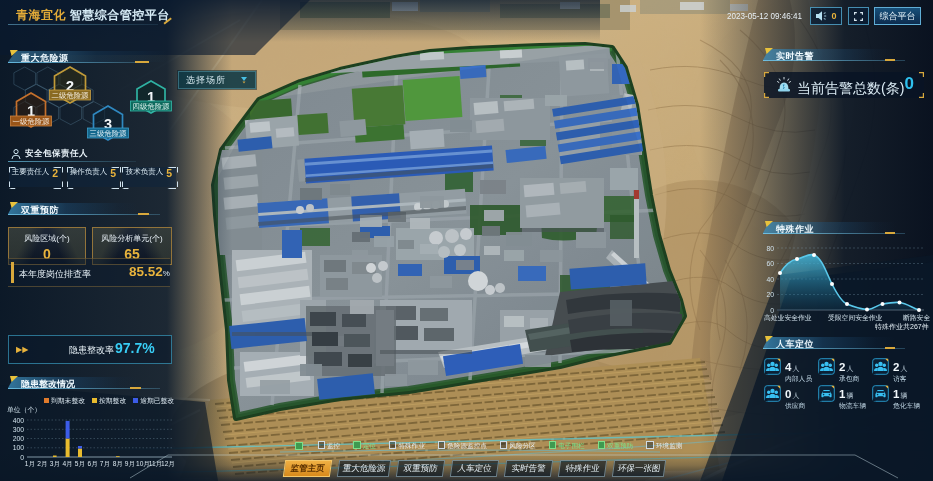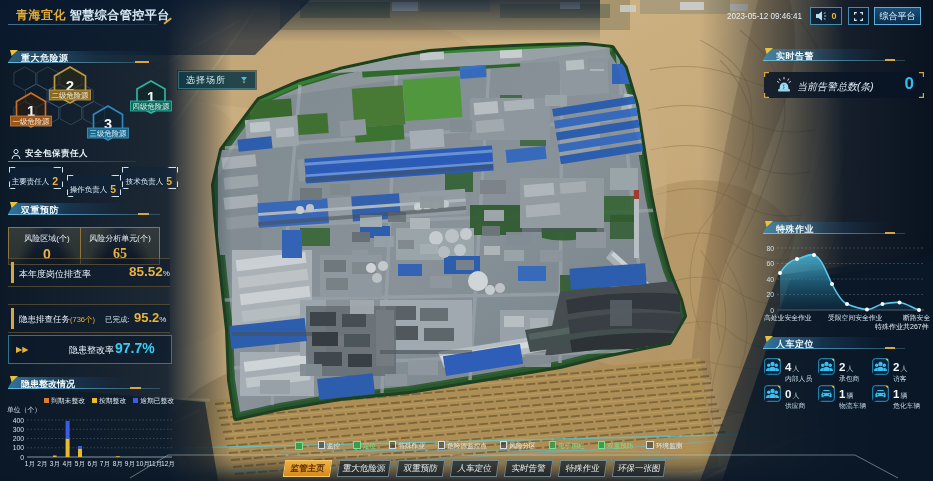--- a/index.html
+++ b/index.html
@@ -4,21 +4,21 @@
 <style>
 html,body{margin:0;padding:0;width:933px;height:481px;overflow:hidden;background:#0a1726;font-family:"Liberation Sans",sans-serif;}
 #stage{position:relative;width:933px;height:481px;overflow:hidden;}
 .abs{position:absolute;}
 .hdr{position:absolute;height:13px;}
 .hdr .bar{position:absolute;left:0;top:0;width:100%;height:11px;background:linear-gradient(90deg,rgba(60,140,185,.80),rgba(30,80,120,.45) 45%,rgba(20,50,80,.12) 85%,rgba(20,50,80,0));clip-path:polygon(6px 0,100% 0,100% 100%,0 100%);}
 .hdr .corner{position:absolute;left:2px;top:-1px;width:8px;height:6px;background:#e8c23c;clip-path:polygon(0 0,100% 0,20% 100%);}
 .hdr .txt{position:absolute;left:13px;top:0.5px;font-size:9px;font-weight:bold;color:#eef8fd;letter-spacing:0.5px;white-space:nowrap;}
 .hdr .line{position:absolute;left:0;top:11px;height:1px;background:linear-gradient(90deg,rgba(110,200,240,.9),rgba(110,200,240,.25));}
 .hdr .dash{position:absolute;top:10px;height:2px;background:#d8a83c;}
-.rbox{height:20px;background:rgba(14,36,60,.55);font-size:7.5px;color:#dcebf4;display:flex;align-items:flex-end;justify-content:center;gap:3px;}
+.rbox{height:20px;background:rgba(14,36,60,.55);font-size:7.5px;color:#dcebf4;display:flex;align-items:flex-start;justify-content:center;gap:3px;}
 .rbox b{color:#e8b33c;font-size:10.5px;font-weight:bold;}
 .rbox::before,.rbox::after{content:"";position:absolute;width:100%;height:100%;left:0;top:0;}
 .rbox::before{border-left:1px solid #cfe2ee;border-right:1px solid #cfe2ee;clip-path:polygon(0 0,100% 0,100% 28%,0 28%,0 72%,100% 72%,100% 100%,0 100%);}
 .rbox::after{border-top:1px solid #cfe2ee;border-bottom:1px solid #cfe2ee;clip-path:polygon(0 0,12% 0,12% 100%,0 100%,88% 0,100% 0,100% 100%,88% 100%);}
 .gbox{height:36px;border:1px solid #93743a;background:linear-gradient(115deg,rgba(72,78,62,.5) 0 22%,rgba(72,78,62,0) 40%),linear-gradient(245deg,rgba(72,78,62,.5) 0 22%,rgba(72,78,62,0) 40%),linear-gradient(180deg,rgba(30,40,55,.88),rgba(12,20,34,.92));}
 .glabel{margin-top:5px;text-align:center;font-size:8px;color:#e8f0f6;}
 .gnum{text-align:center;font-size:14px;font-weight:bold;color:#e8b33c;margin-top:2px;}
 .srow{width:162px;height:27px;background:rgba(12,26,44,.5);border-top:1px solid rgba(150,120,60,.45);border-bottom:1px solid rgba(150,120,60,.45);}
 .sbar{position:absolute;left:3px;top:3px;width:2.5px;height:21px;background:#d8a83c;}
 .stxt{position:absolute;left:11px;top:9px;font-size:9px;color:#e8f2f8;}
@@ -500,53 +500,47 @@
 <div class="abs" style="left:11px;top:148px;display:flex;align-items:center;gap:4px;">
 <svg width="10" height="11" viewBox="0 0 10 11">
           <circle cx="5" cy="2.6" r="2.1" fill="none" stroke="#cfe6f2" stroke-width="1"></circle>
           <path d="M1,10 Q1,6.2 5,6.2 Q9,6.2 9,10" fill="none" stroke="#cfe6f2" stroke-width="1"></path>
         </svg>
 <span style="font-size:8.5px;font-weight:bold;color:#ecf6fc;letter-spacing:0.5px;">安全包保责任人</span>
       </div>
 <div class="abs" style="left:8px;top:161px;width:128px;height:1px;background:linear-gradient(90deg,rgba(110,200,235,.7),rgba(110,200,235,.1));"></div>
 
 <div class="abs rbox" style="left:9px;top:167px;width:52px;">主要责任人 <b>2</b></div>
-<div class="abs rbox" style="left:67px;top:175px;width:52px;">操作负责人 <b>5</b></div>
+<div class="abs rbox" style="left:67px;top:167px;width:52px;">操作负责人 <b>5</b></div>
 <div class="abs rbox" style="left:122px;top:167px;width:54px;">技术负责人 <b>5</b></div>
 
 <div class="hdr" style="left:8px;top:203px;width:130px;">
 <div class="bar"></div>
         <div class="corner"></div>
 <div class="txt">双重预防</div>
 <div class="line" style="width:152px;"></div>
 <div class="dash" style="left:130px;width:11px;"></div>
 </div>
 
 <div class="abs gbox" style="left:8px;top:227px;width:76px;">
 <div class="glabel">风险区域(个)</div>
 <div class="gnum">0</div>
 </div>
 
-<div class="abs gbox" style="left:80px;top:227px;width:78px;font-family:Liberation Serif, serif;">
+<div class="abs gbox" style="left:92px;top:227px;width:78px;">
 <div class="glabel">风险分析单元(个)</div>
 <div class="gnum">65</div>
 </div>
 
 <div class="abs srow" style="left:8px;top:258px;">
 <div class="sbar"></div>
 <span class="stxt">本年度岗位排查率</span>
 <span class="snum" style="left:121px;">85.52<i>%</i></span>
 </div>
 
-<div class="abs srow" style="left:8px;top:304px;">
-<div class="sbar"></div>
-<span class="stxt" style="font-size:8.5px;">隐患排查任务<span style="color:#e8b33c;font-size:7.5px;">(736个)</span></span>
-<span style="position:absolute;left:97px;top:10px;font-size:7.5px;color:#cfe0ea;">已完成:</span>
-<span class="snum" style="left:126px;font-size:13px;top:5px;">95.2<i>%</i></span>
-</div>
 
 <div class="abs" style="left:8px;top:335px;width:162px;height:27px;border:1px solid rgba(70,190,230,.55);background:rgba(10,24,42,.55);">
 <span style="position:absolute;left:7px;top:9px;color:#e8b33c;font-size:8px;">▶▶</span>
 <span style="position:absolute;left:24px;top:8px;font-size:9px;color:#e8f2f8;margin-left:36px;">隐患整改率</span>
 <span style="position:absolute;left:106px;top:4px;font-size:14px;font-weight:bold;color:#38cdf5;">97.7%</span>
 </div>
 
 <div class="hdr" style="left:8px;top:377px;width:130px;">
 <div class="bar"></div>
         <div class="corner"></div>
@@ -629,21 +623,21 @@
             <line x1="9" y1="1" x2="9" y2="3.4"></line>
             <line x1="4.2" y1="2.6" x2="5.4" y2="4.6"></line>
             <line x1="13.8" y1="2.6" x2="12.6" y2="4.6"></line>
             <line x1="2.2" y1="5.4" x2="4.2" y2="6.6"></line>
             <line x1="15.8" y1="5.4" x2="13.8" y2="6.6"></line>
           </g>
 <path d="M4.5,13 Q4.5,6.5 9,6.5 Q13.5,6.5 13.5,13 Z" fill="#9fdcf0"></path>
 <path d="M7.5,9.5 L10,9.5 L8.2,13 L10.5,13 L7,16.5 L8.2,13 Z" fill="#2a8ab8" transform="scale(0.8) translate(2.2,1.2)"></path>
 <rect x="3" y="13" width="12" height="2.6" rx="1" fill="#8fd4ec"></rect>
 </svg>
-<span style="position:absolute;left:33px;top:8px;font-size:10px;color:#dcecf5;font-style:italic;">当前告警总数(条)</span>
+<span style="position:absolute;left:33px;top:8px;font-size:14px;color:#dcecf5;">当前告警总数(条)</span>
 <span style="position:absolute;right:10px;top:2px;font-size:17px;font-weight:bold;color:#2fc0ee;">0</span>
 </div>
 
 <div class="hdr" style="left:763px;top:222px;width:133px;">
 <div class="bar"></div>
         <div class="corner"></div>
 <div class="txt">特殊作业</div>
 <div class="line" style="width:142px;"></div>
 <div class="dash" style="left:122px;width:10px;"></div>
 </div>

